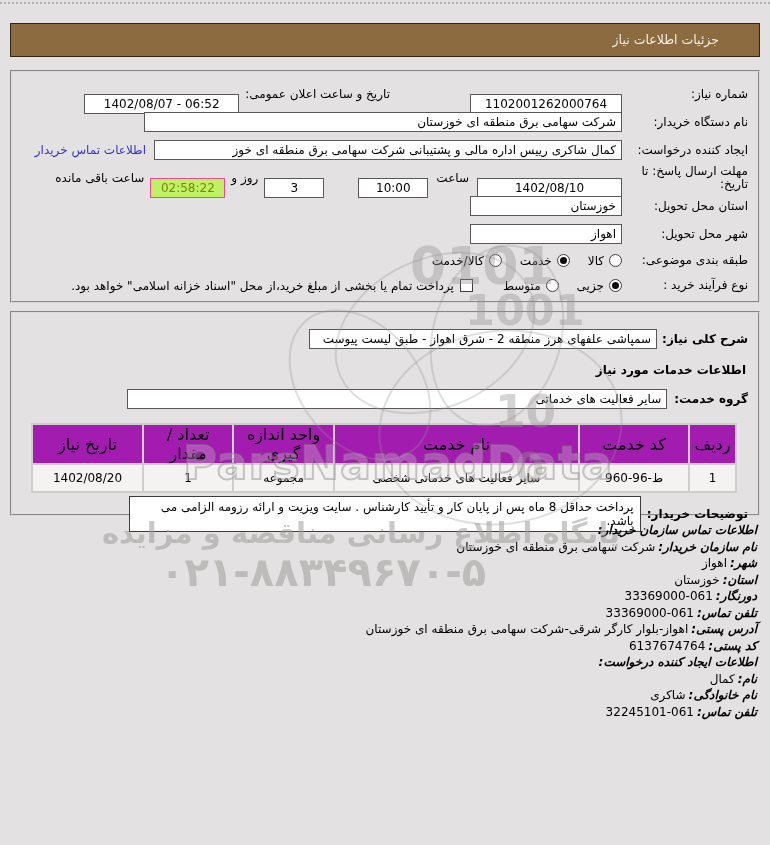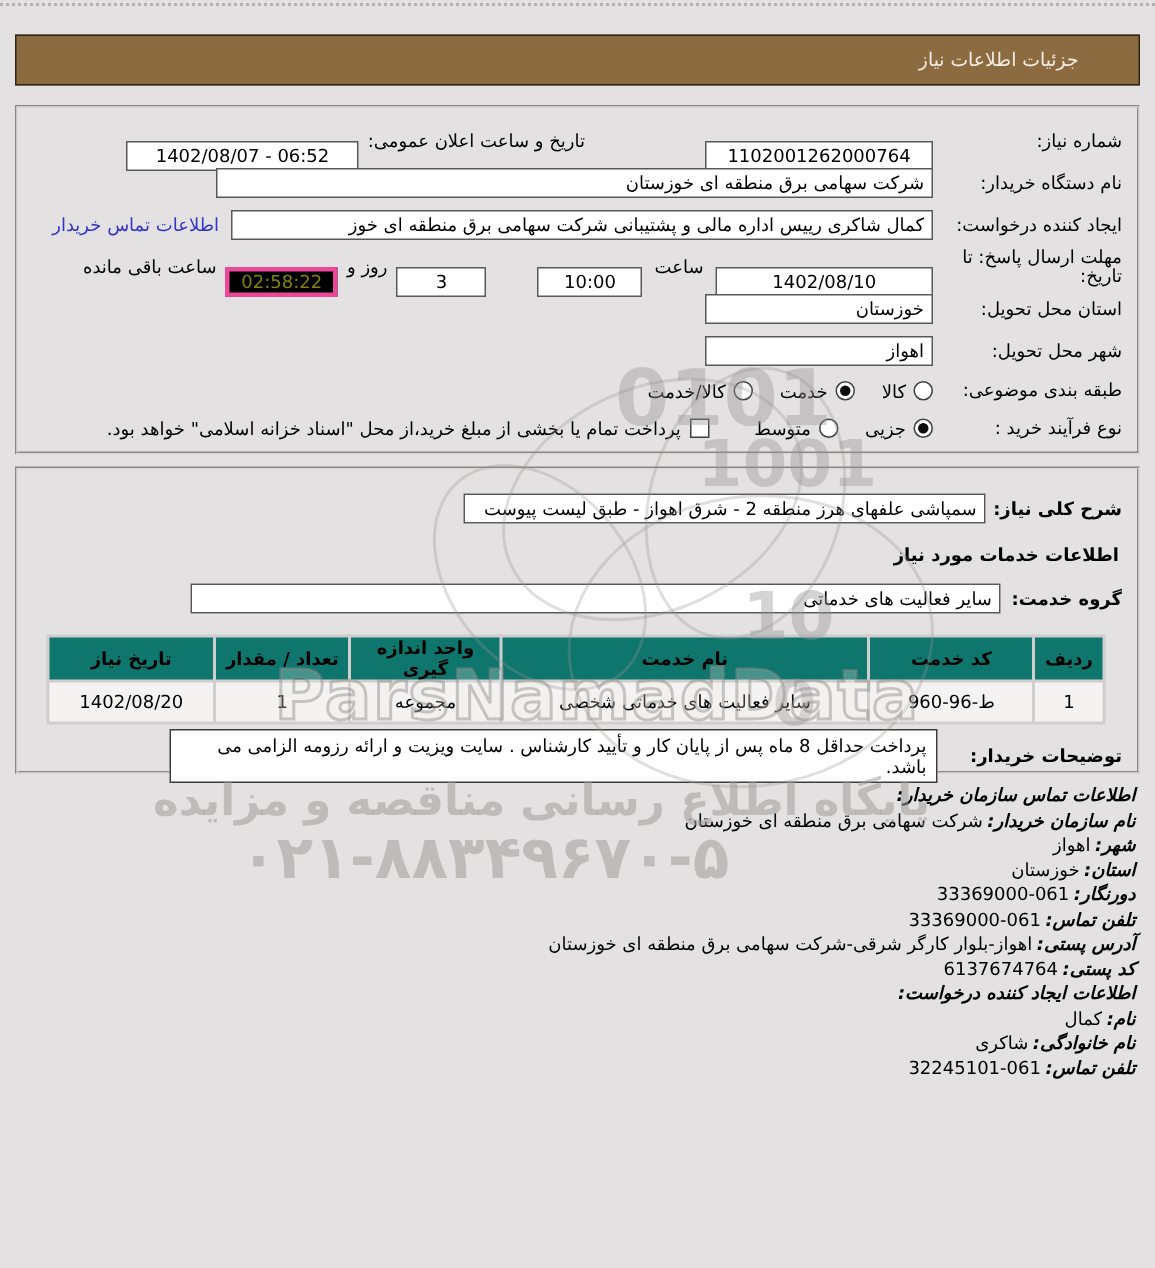--- a/index.html
+++ b/index.html
@@ -25,33 +25,33 @@
   .row-sm { height:25px; }
   .lbl { width:126px; flex:none; line-height:13px; }
   .blbl { font-weight:bold; flex:none; }
 
   .ibox {
     background:#fff; border:1px solid #58585a; height:20px;
     display:flex; align-items:center; padding:0 5px; overflow:hidden; white-space:nowrap;
   }
   .center { justify-content:center;margin-top:20px; }
   .num { direction:ltr; unicode-bidi:isolate; }
-  .countdown { background:#000000; border:3px solid #ec4899; color:#82820a; }
+  .countdown { background:#bef264; border:1px solid #ec4899; color:#82820a; }
 
   .link { color:#3333cc; cursor:pointer; margin-right:8px; white-space:nowrap; }
 
   .radio-item { display:flex; align-items:center; margin-left:4px; }
   .radio { width:13px; height:13px; border:1px solid #3f3f3f; border-radius:50%; background:#fff; margin-left:5px; flex:none; position:relative; }
   .radio.checked::after { content:""; position:absolute; inset:2px; background:#0c0c0c; border-radius:50%; }
   .chk { width:13px; height:13px; border:1px solid #3f3f3f; background:#fff; margin-left:6px; flex:none; }
 
   .section-h { font-weight:bold; margin:10px 2px 0 0; }
 
   table.svc { border-collapse:separate; border-spacing:2px; margin:10px 11px 0 0; width:706px; background:#cfcecd; }
-  table.svc th { background:#0f766e; font-weight:bold; height:24px; padding:0 4px; font-size:12px; }
+  table.svc th { background:#a21caf; font-weight:normal; height:24px; padding:0 4px; font-size:16px; }
   table.svc td { background:#f4f3f1; height:26px; text-align:center; padding:0 4px; }
   .desc-box { border:1px solid #3c3c3c; background:#fff; padding:3px 6px; width:512px; margin-right:2px; }
 
   .contact { position:absolute; top:522px; right:13px; left:12px; line-height:16.5px; z-index:2; }
   .c-line .lb { font-weight:bold;font-style:italic; }
   .c-line .v { margin-right:3px; }
 
   
   .wm { position:absolute; pointer-events:none; z-index:3; }
   .wm-ellipse { border:2px solid rgba(150,148,147,0.30); border-radius:50%; }
@@ -189,21 +189,21 @@
         <td class="num">960-96-ط</td>
         <td>سایر فعالیت های خدماتی شخصی</td>
         <td>مجموعه</td>
         <td>1</td>
         <td class="num">1402/08/20</td>
       </tr>
     </tbody>
   </table>
 
   <div class="row" style="margin-top:8px; height:26px">
-    <span class="blbl" style="margin-left:20px">توضیحات خریدار:</span>
+    <span class="blbl" style="margin-left:4px">توضیحات خریدار:</span>
     <div class="desc-box">پرداخت حداقل 8 ماه پس از پایان کار و تأیید کارشناس . سایت ویزیت و ارائه رزومه الزامی می باشد.</div>
   </div>
 </div>
 
 <div class="contact">
   <div class="c-line"><span class="lb">اطلاعات تماس سازمان خریدار:</span></div>
   <div class="c-line"><span class="lb">نام سازمان خریدار:</span><span class="v">شرکت سهامی برق منطقه ای خوزستان</span></div>
   <div class="c-line"><span class="lb">شهر:</span><span class="v">اهواز</span></div>
   <div class="c-line"><span class="lb">استان:</span><span class="v">خوزستان</span></div>
   <div class="c-line"><span class="lb">دورنگار:</span><span class="v num">33369000-061</span></div>

